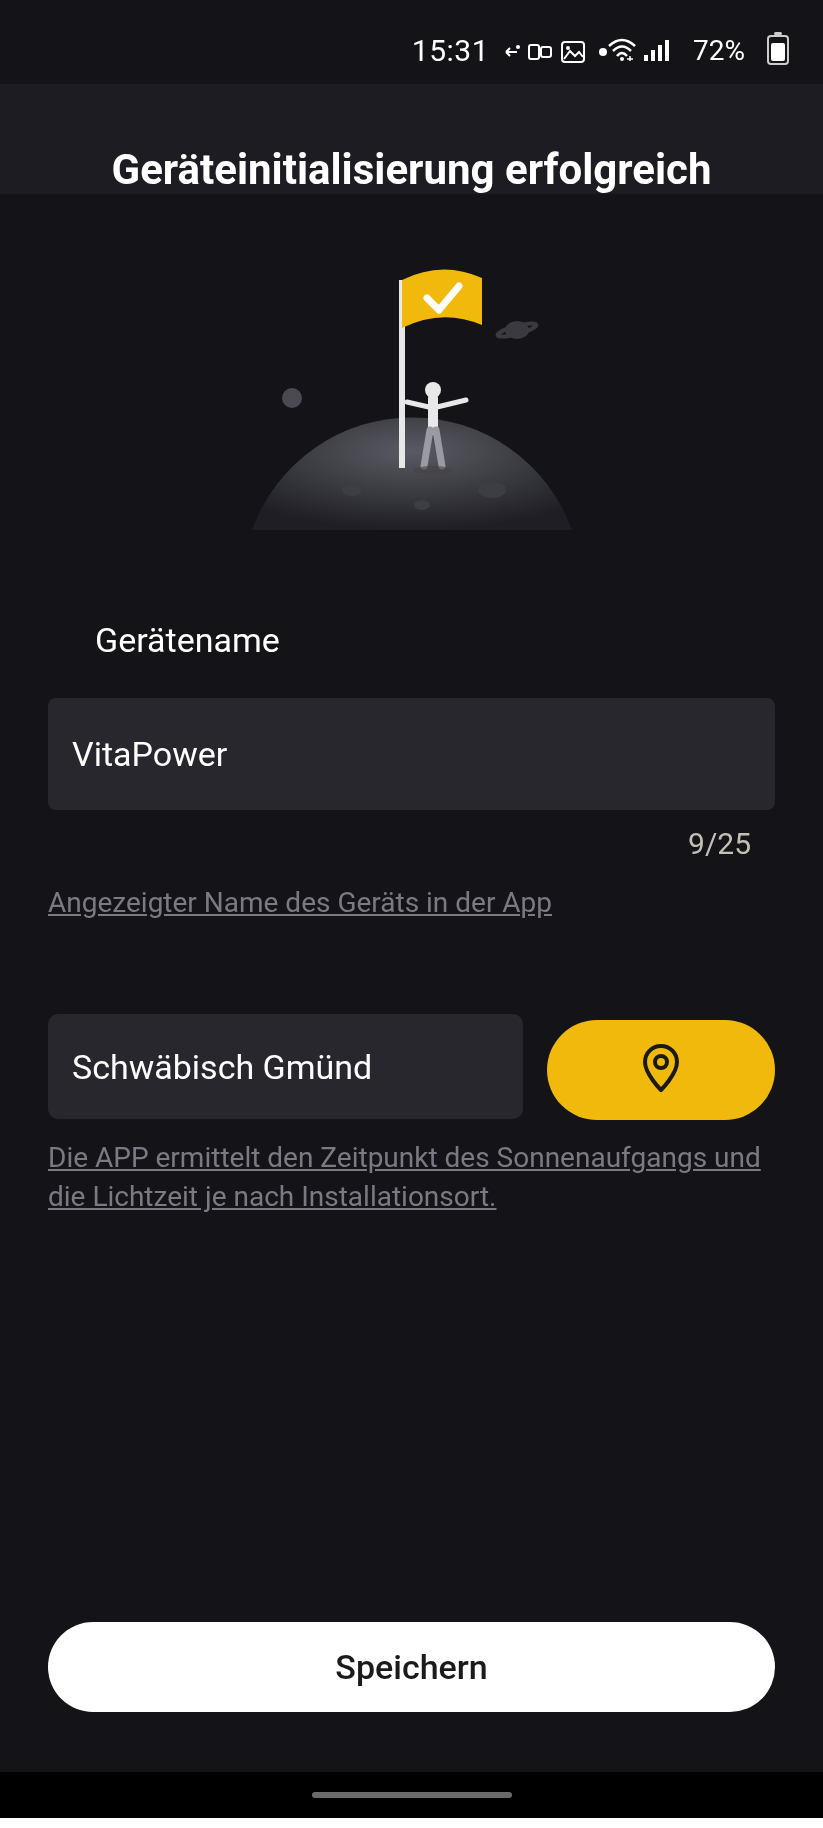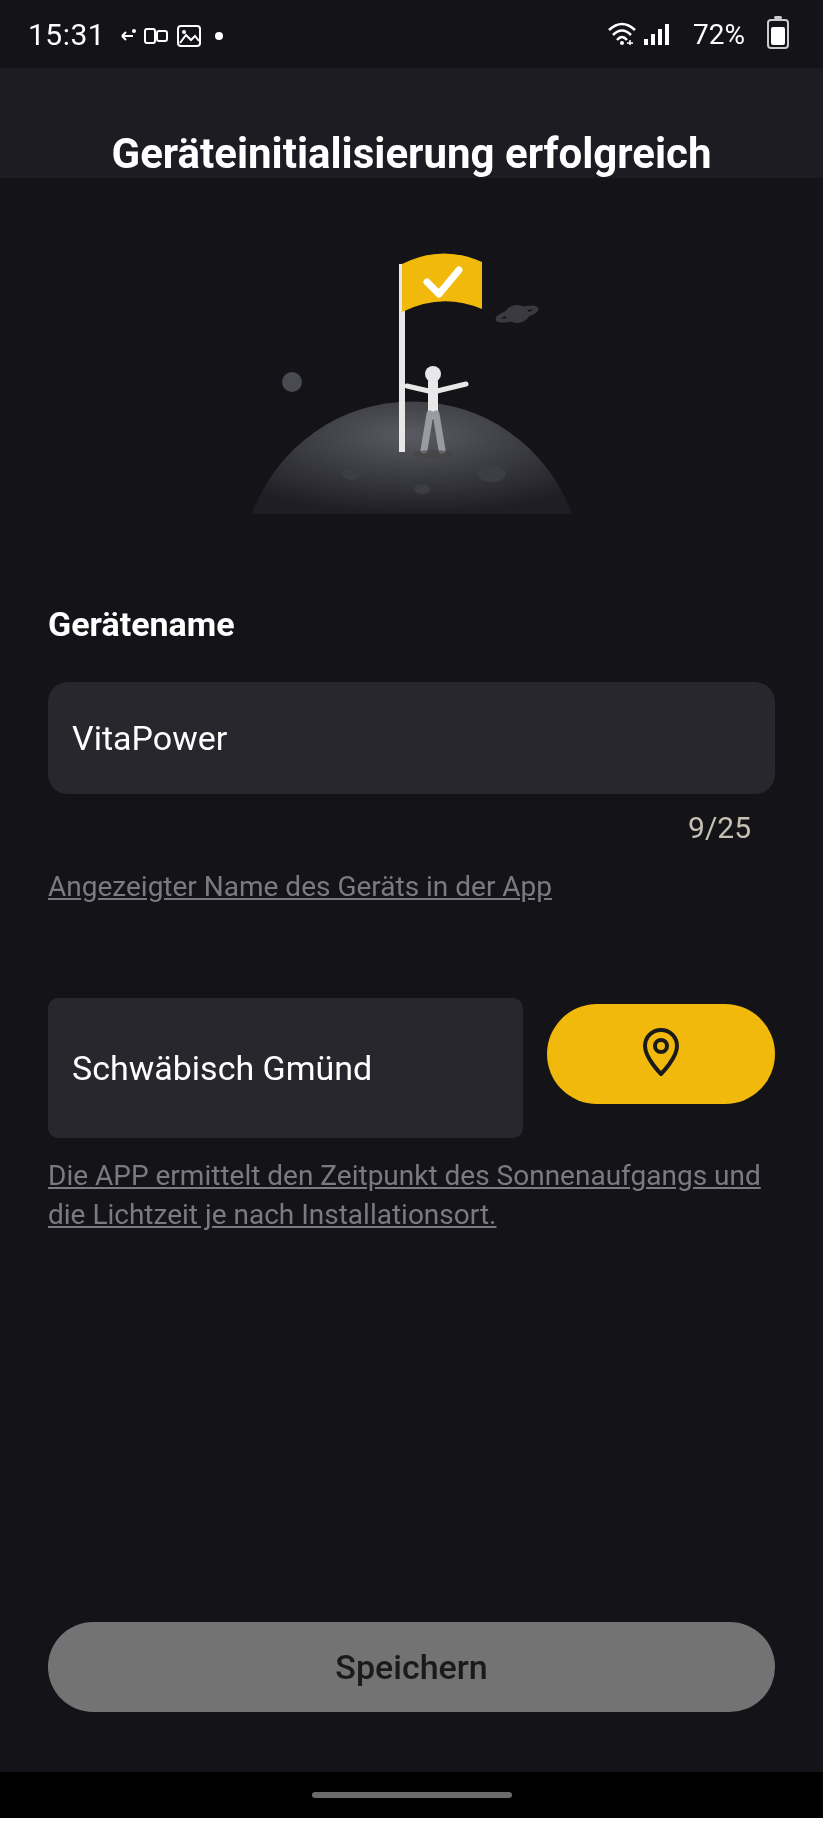--- a/index.html
+++ b/index.html
@@ -11,24 +11,25 @@
     }
     body {
       background: #141418;
       display: flex;
       flex-direction: column;
     }
     .status-bar {
       height: 68px;
       display: flex;
       align-items: center;
-      justify-content: space-between;
+      justify-content: flex-end;
       padding: 0 34px 0 28px;
       color: #ffffff;
       font-size: 30px;
+      margin-top: 16px;
     }
     .status-left {
       display: flex;
       align-items: center;
       gap: 14px;
     }
     .status-right {
       display: flex;
       align-items: center;
       gap: 20px;
@@ -96,26 +97,27 @@
       display: flex;
       justify-content: center;
       align-items: flex-end;
       position: relative;
       overflow: hidden;
     }
     .form-section { margin-top: 90px; }
     .label {
       color: #ffffff;
       font-size: 34px;
-      font-weight: 700;
+      font-weight: 400;
+      margin-left: 47px;
     }
     .input-box {
       margin-top: 38px;
       background: #27272d;
-      border-radius: 20px;
+      border-radius: 8px;
       height: 112px;
       display: flex;
       align-items: center;
       padding: 0 24px;
     }
     .input-box input {
       background: transparent;
       border: none;
       outline: none;
       color: #ffffff;
@@ -140,21 +142,21 @@
     .location-row {
       display: flex;
       gap: 24px;
       margin-top: 38px;
       align-items: stretch;
     }
     .location-input {
       flex: 1;
       background: #27272d;
       border-radius: 10px;
-      height: 140px;
+      height: 105px;
       display: flex;
       align-items: center;
       padding: 0 24px;
     }
     .location-input input {
       background: transparent;
       border: none;
       outline: none;
       color: #ffffff;
       font-size: 34px;
@@ -169,21 +171,21 @@
       border-radius: 56px;
       display: flex;
       align-items: center;
       justify-content: center;
       cursor: pointer;
     }
     .save-button {
       margin-top: auto;
       margin-bottom: 60px;
       height: 90px;
-      background: #737373;
+      background: #ffffff;
       border-radius: 56px;
       display: flex;
       align-items: center;
       justify-content: center;
       color: #1a1a1a;
       font-size: 34px;
       font-weight: 500;
       cursor: pointer;
     }
     .home-indicator {

